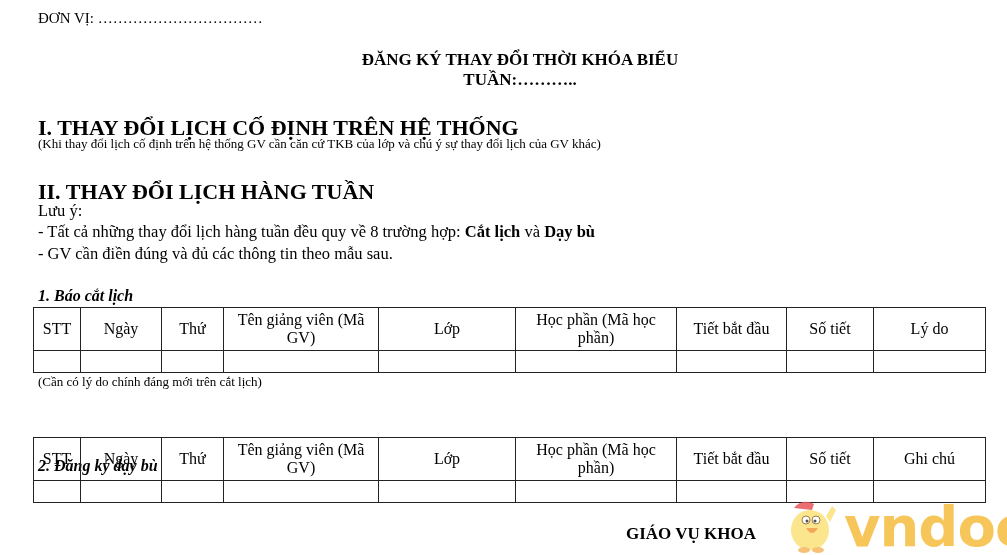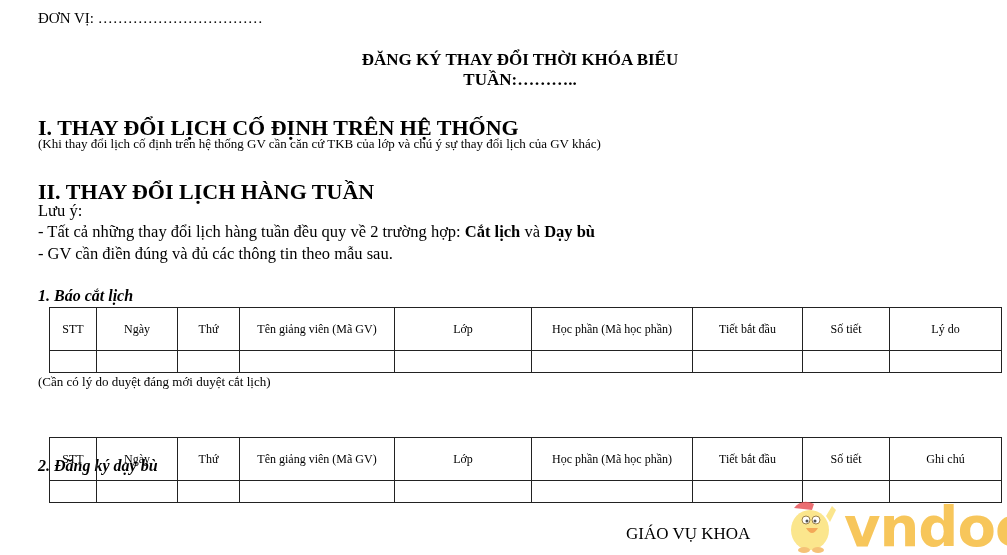--- a/index.html
+++ b/index.html
@@ -7,46 +7,46 @@
          font-family:"Liberation Serif", serif; color:#000; }
   .abs { position:absolute; white-space:nowrap; }
   .unit { left:38px; top:10px; font-size:15px; }
   .title { left:0; width:1040px; text-align:center; font-weight:bold; font-size:17px; line-height:20px; }
   .t1 { top:50px; }
   .t2 { top:70px; }
   .h1 { left:38px; font-weight:bold; font-size:22px; }
   .ital { font-size:13px; }
   .body { font-size:16.5px; }
   .sub { left:38px; font-weight:bold; font-size:16px;font-style:italic; }
-  table.grid { position:absolute; left:49px; border-collapse:collapse; table-layout:fixed;
-               font-size:12px; }
+  table.grid { position:absolute; left:33px; border-collapse:collapse; table-layout:fixed;
+               font-size:16px; }
   table.grid td { border:1px solid #222; text-align:center; vertical-align:middle;
                   padding:0 2px; line-height:18px; }
   table.grid tr.hdr td { height:42px; }
   table.grid tr.row td { height:21px; }
-  .giaovu { left:626px; top:524px; font-weight:normal; font-size:17px; }
+  .giaovu { left:626px; top:524px; font-weight:bold; font-size:17px; }
   .logo { position:absolute; left:782px; top:498px; width:225px; height:57px; }
 </style>
 </head>
 <body>
 
 <div>
 
   <div class="abs unit">ĐƠN VỊ: ……………………………</div>
 
   <div class="abs title t1">ĐĂNG KÝ THAY ĐỔI THỜI KHÓA BIỂU</div>
   <div class="abs title t2">TUẦN:………..</div>
 
   <div class="abs h1" style="top:115px;">I. THAY ĐỔI LỊCH CỐ ĐỊNH TRÊN HỆ THỐNG</div>
   <div class="abs ital" style="left:38px; top:136px;">(Khi thay đổi lịch cố định trên hệ thống GV cần căn cứ TKB của lớp và chú ý sự thay đổi lịch của GV khác)</div>
 
   <div class="abs h1" style="top:179px;">II. THAY ĐỔI LỊCH HÀNG TUẦN</div>
   <div class="abs body" style="left:38px; top:201px;">Lưu ý:</div>
   <div class="abs body" style="left:38px; top:222px;">
-    <span>- Tất cả những thay đổi lịch hàng tuần đều quy về 2 trường hợp: </span><b>Cắt lịch</b><span> và </span><b>Dạy bù</b>
+    <span>- Tất cả những thay đổi lịch hàng tuần đều quy về 8 trường hợp: </span><b>Cắt lịch</b><span> và </span><b>Dạy bù</b>
   </div>
   <div class="abs body" style="left:38px; top:244px;">- GV cần điền đúng và đủ các thông tin theo mẫu sau.</div>
 
   <div class="abs sub" style="top:287px;">1. Báo cắt lịch</div>
   <table class="grid" style="top:307px;">
     <colgroup>
       <col style="width:47px">
         <col style="width:81px">
         <col style="width:62px">
         <col style="width:155px">
@@ -74,21 +74,21 @@
       <td></td>
       <td></td>
       <td></td>
       <td></td>
       <td></td>
       <td></td>
       <td></td>
     </tr>
   </tbody>
     </table>
-  <div class="abs ital" style="left:38px; top:374px;">(Cần có lý do duyệt đáng mới duyệt cắt lịch)</div>
+  <div class="abs ital" style="left:38px; top:374px;">(Cần có lý do chính đáng mới trên cắt lịch)</div>
 
   <div class="abs sub" style="top:421px;margin-top:36px;">2. Đăng ký dạy bù</div>
   <table class="grid" style="top:437px;">
     <colgroup>
       <col style="width:47px">
         <col style="width:81px">
         <col style="width:62px">
         <col style="width:155px">
         <col style="width:137px">
         <col style="width:161px">

